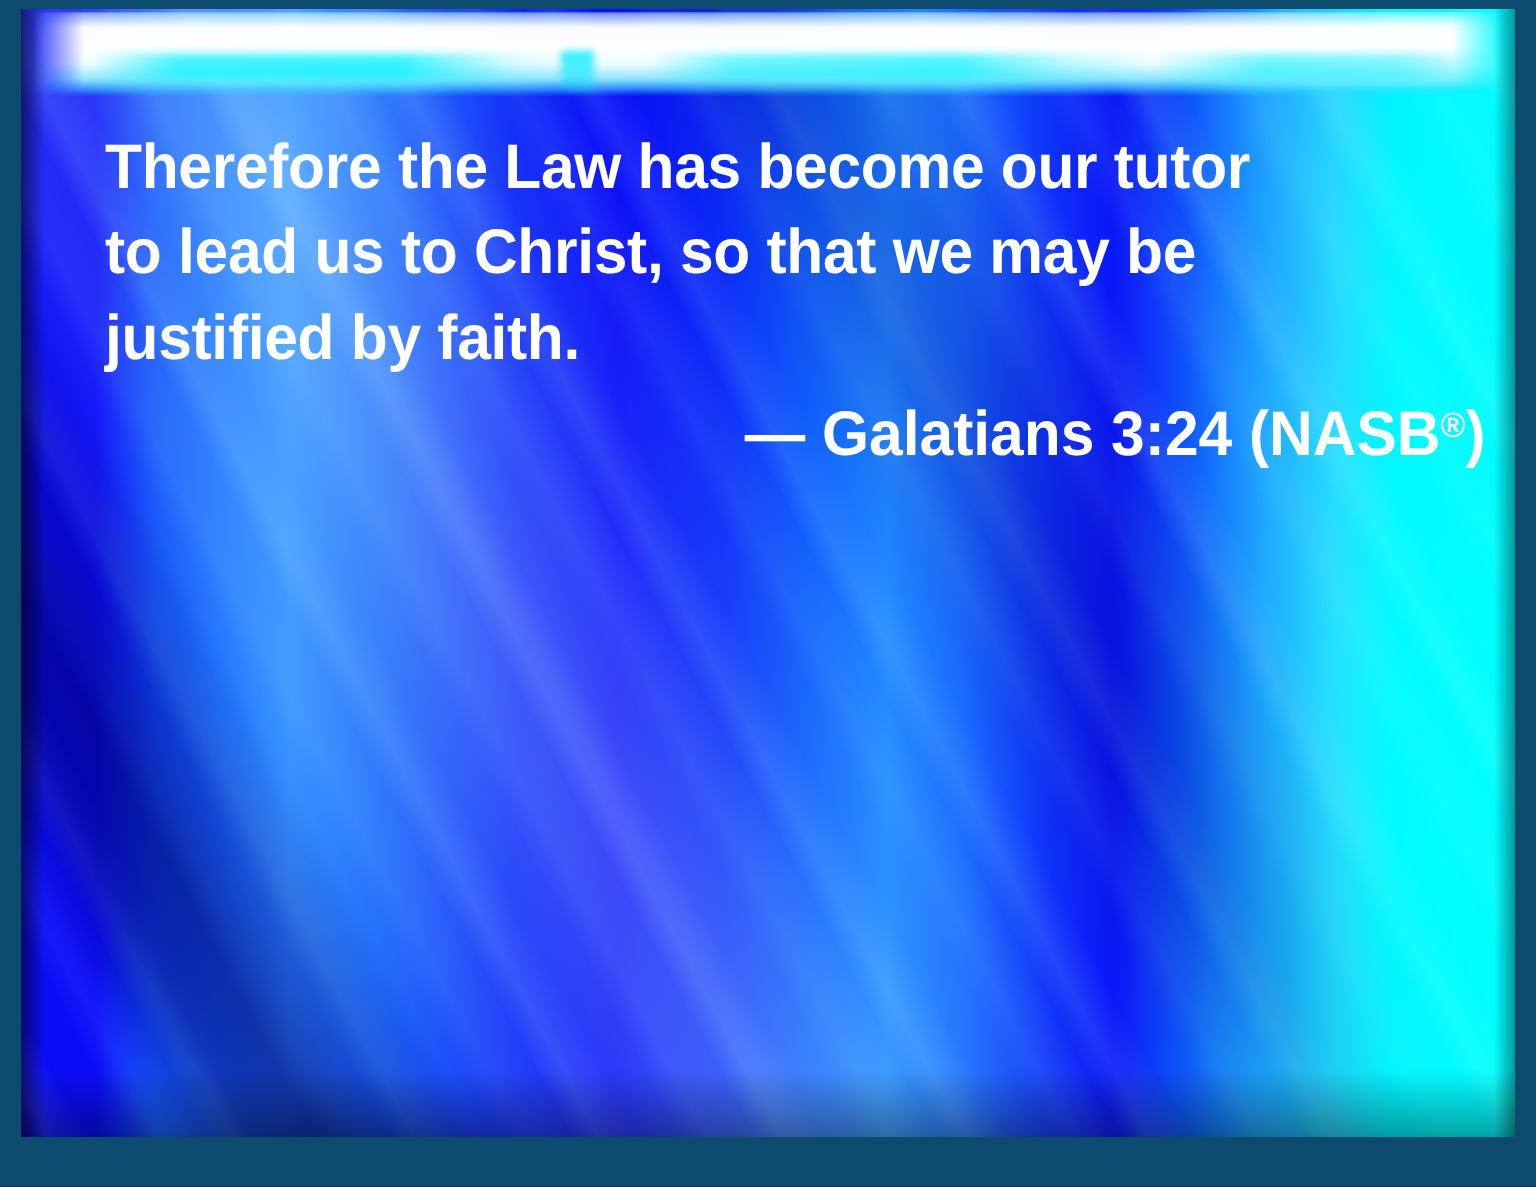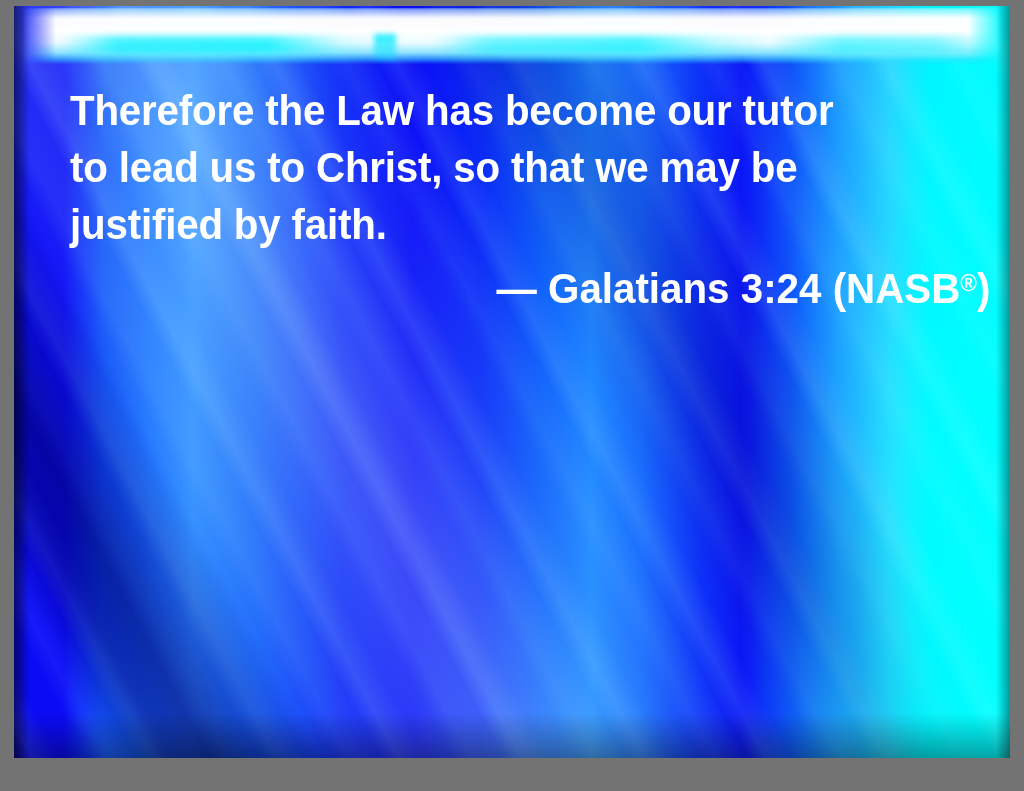--- a/index.html
+++ b/index.html
@@ -13,21 +13,21 @@
     height: 791px;
     overflow: hidden;
     font-family: "Liberation Sans", sans-serif;
   }
 
   
   #slide-frame {
     position: relative;
     width: 1024px;
     height: 791px;
-    background: #737373;
+    background: #0c4a6e;
     overflow: hidden;
   }
 
   
   #art-panel {
     position: absolute;
     left: 14px;
     top: 6px;
     width: 996px;
     height: 752px;

